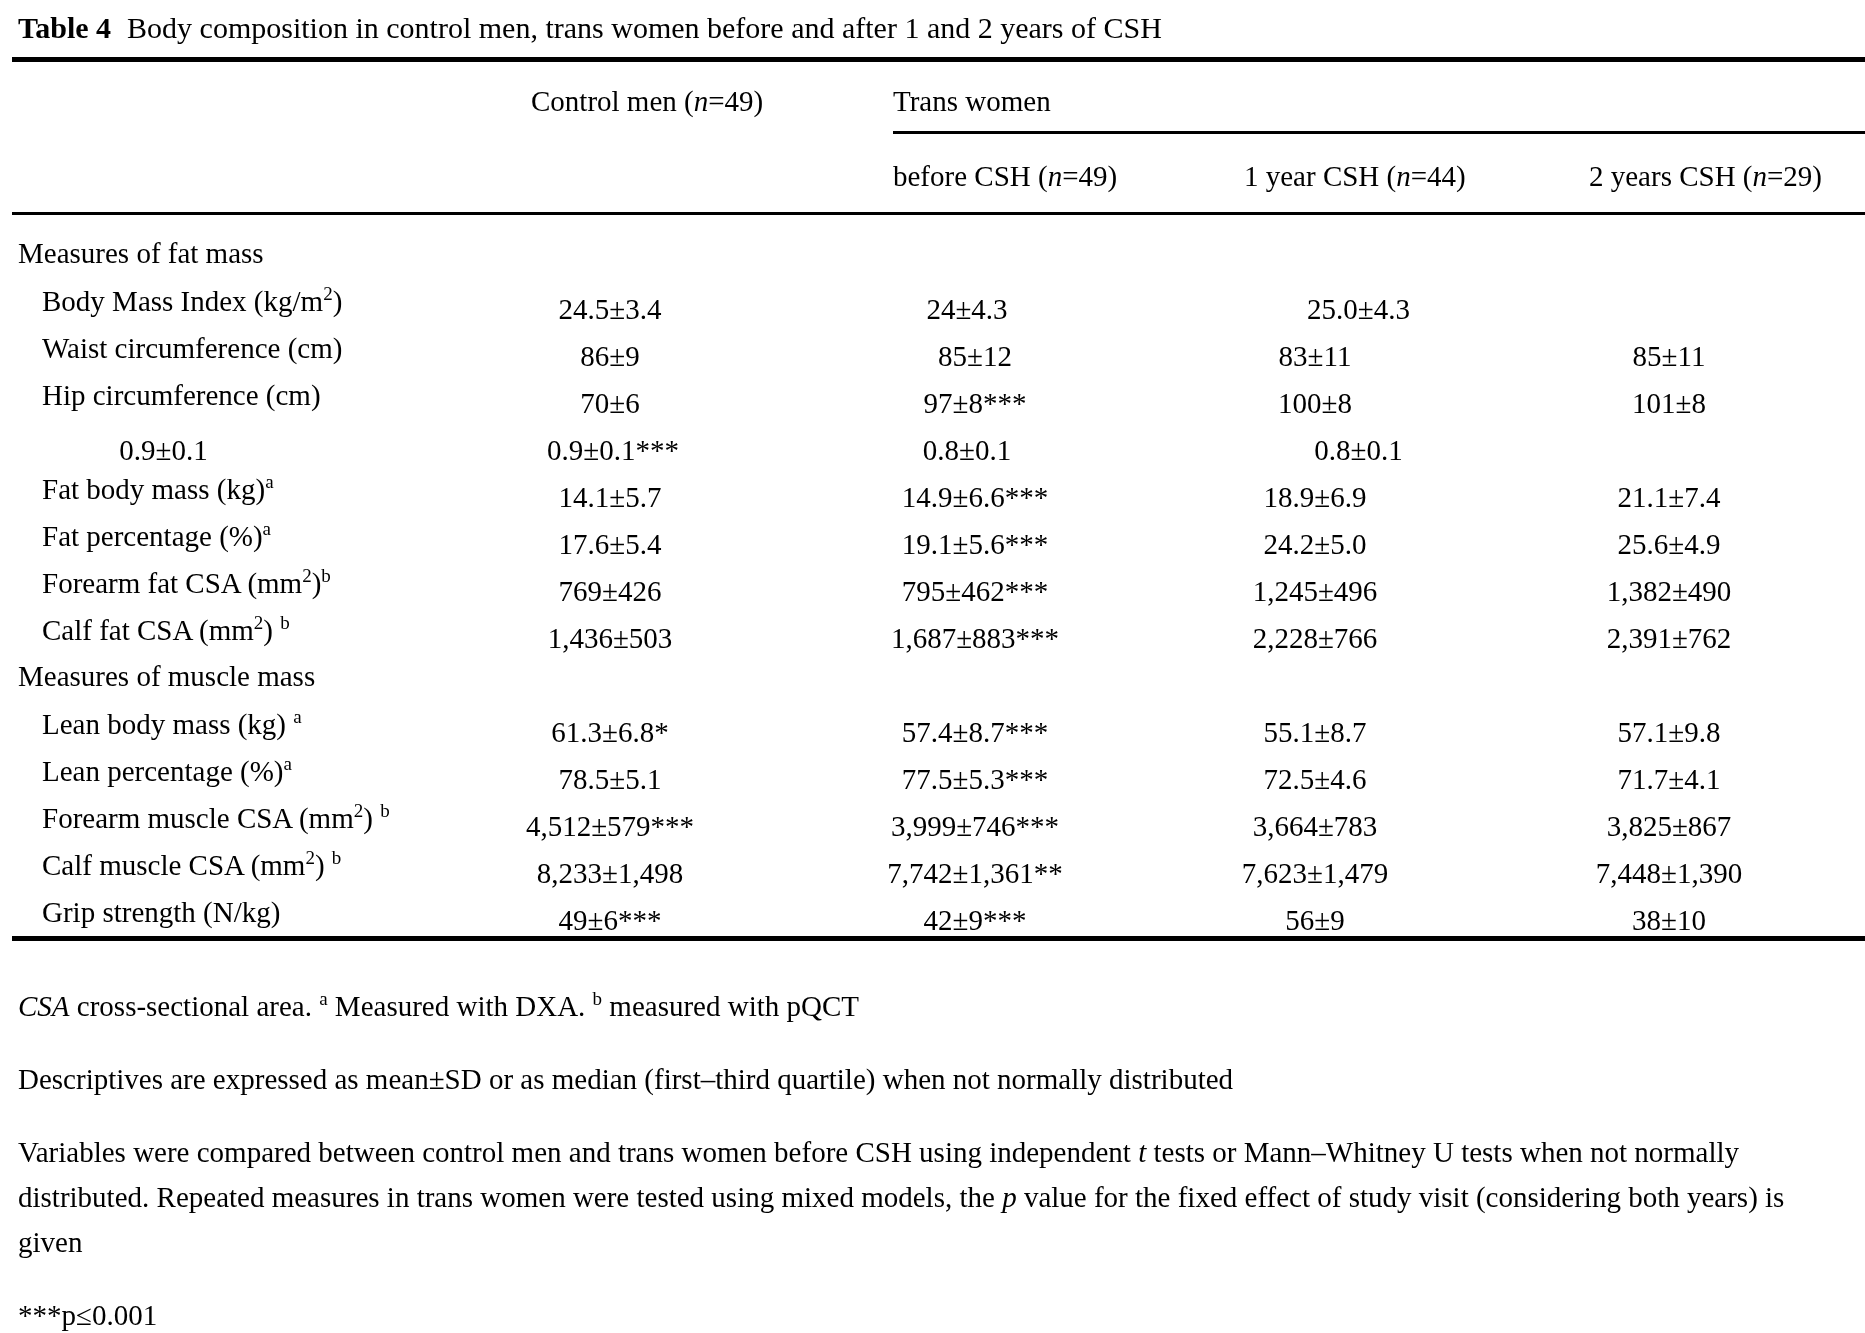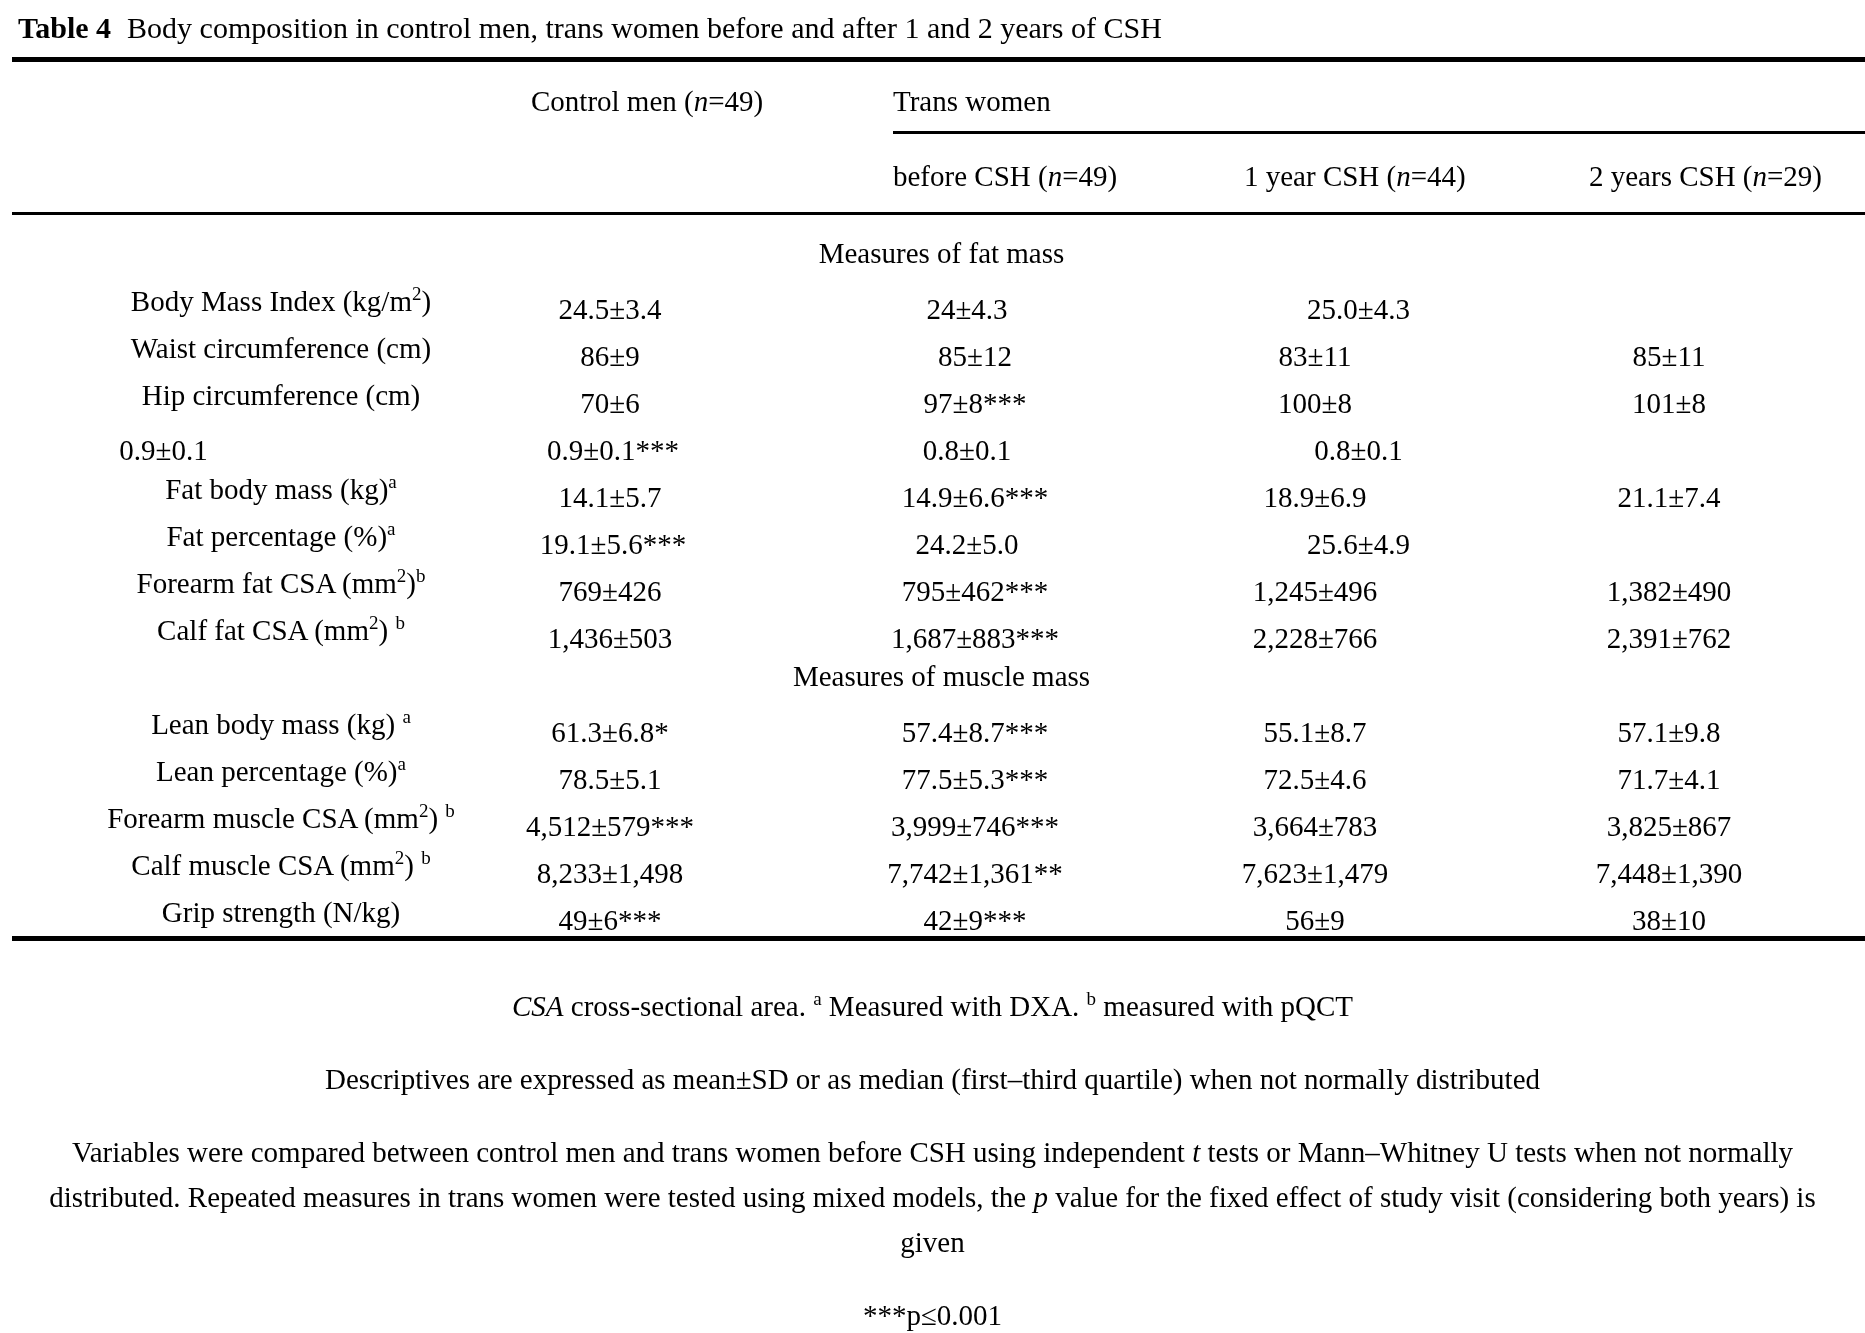--- a/index.html
+++ b/index.html
@@ -3,21 +3,20 @@
 <meta charset="utf-8">
 <style>
   html,body{margin:0;padding:0;background:#ffffff;}
   .page{
     position:relative;
     width:1865px;height:1333px;
     background:#ffffff;color:#000;
     font-family:"Liberation Serif","DejaVu Serif",serif;
     font-size:29px;
     overflow:hidden;
-    text-align:center;
   }
   .rule{position:absolute;background:#000;}
   .top-rule{top:57px;left:12px;width:1853px;height:5px;}
   .group-rule{top:131px;left:893px;width:972px;height:3px;}
   .head-rule{top:212px;left:12px;width:1853px;height:3px;}
   .bottom-rule{top:936px;left:12px;width:1853px;height:5px;}
 
   .title{position:absolute;left:18px;top:11px;font-size:30px;white-space:nowrap;}
   .title .tlabel{font-weight:bold;margin-right:16px;}
 
@@ -141,20 +140,23 @@
         </div>
         <div class="val v2">
           <span>18.9±6.9</span>
         </div>
         <div class="val v3">
           <span>21.1±7.4</span>
         </div>
       </div>
       <div class="trow data">
         <div class="label">Fat percentage (%)<sup>a</sup></div>
+        <div class="val v0">
+          <span>17.6±5.4</span>
+        </div>
         <div class="val v1">
           <span>19.1±5.6***</span>
         </div>
         <div class="val v2">
           <span>24.2±5.0</span>
         </div>
         <div class="val v3">
           <span>25.6±4.9</span>
         </div>
       </div>

